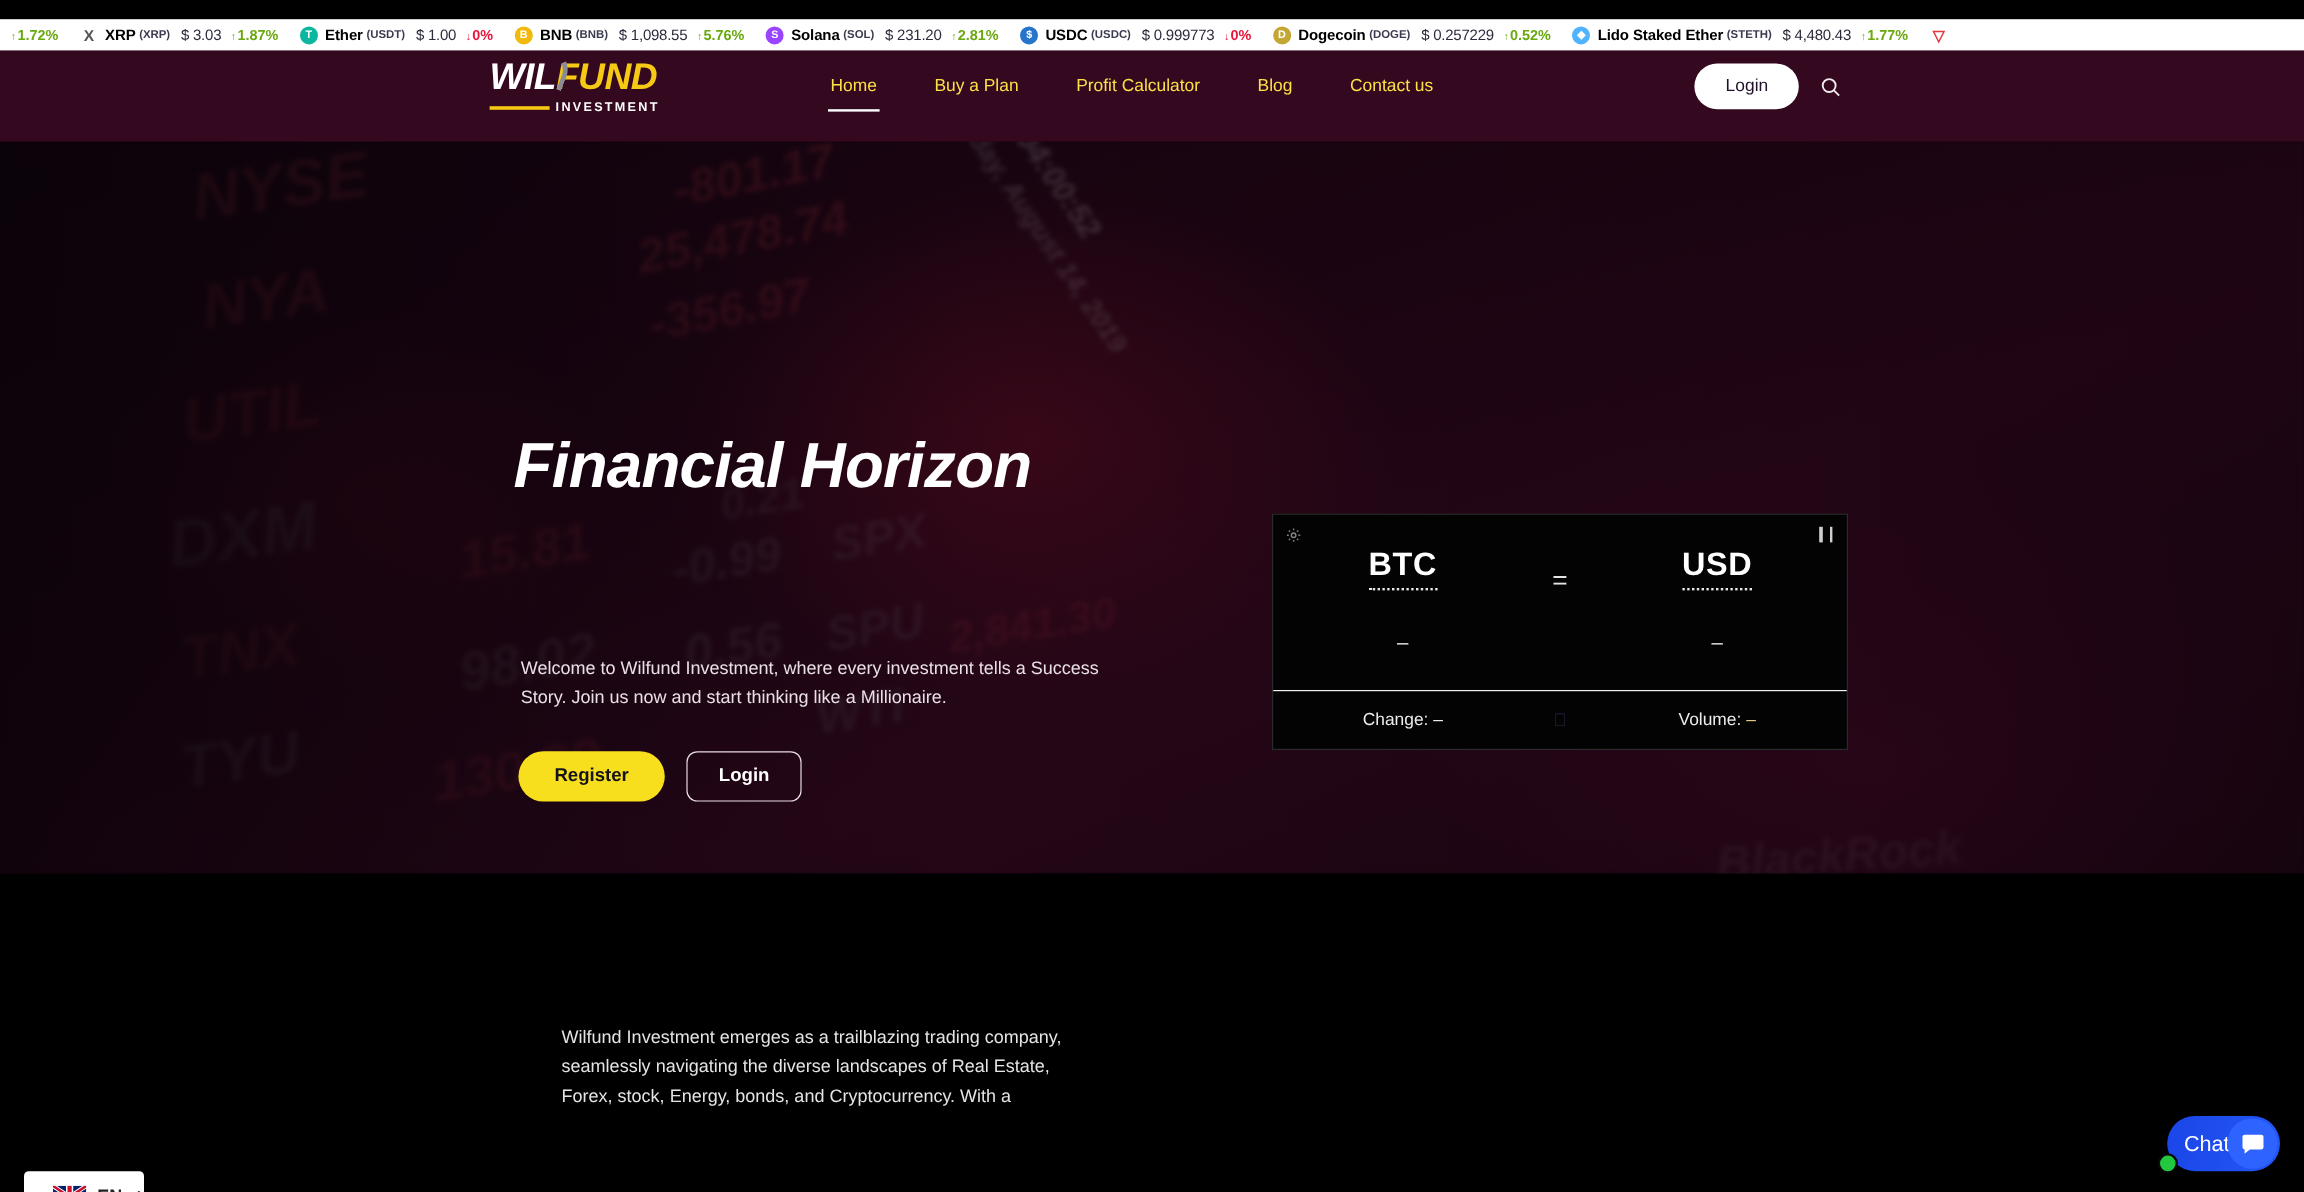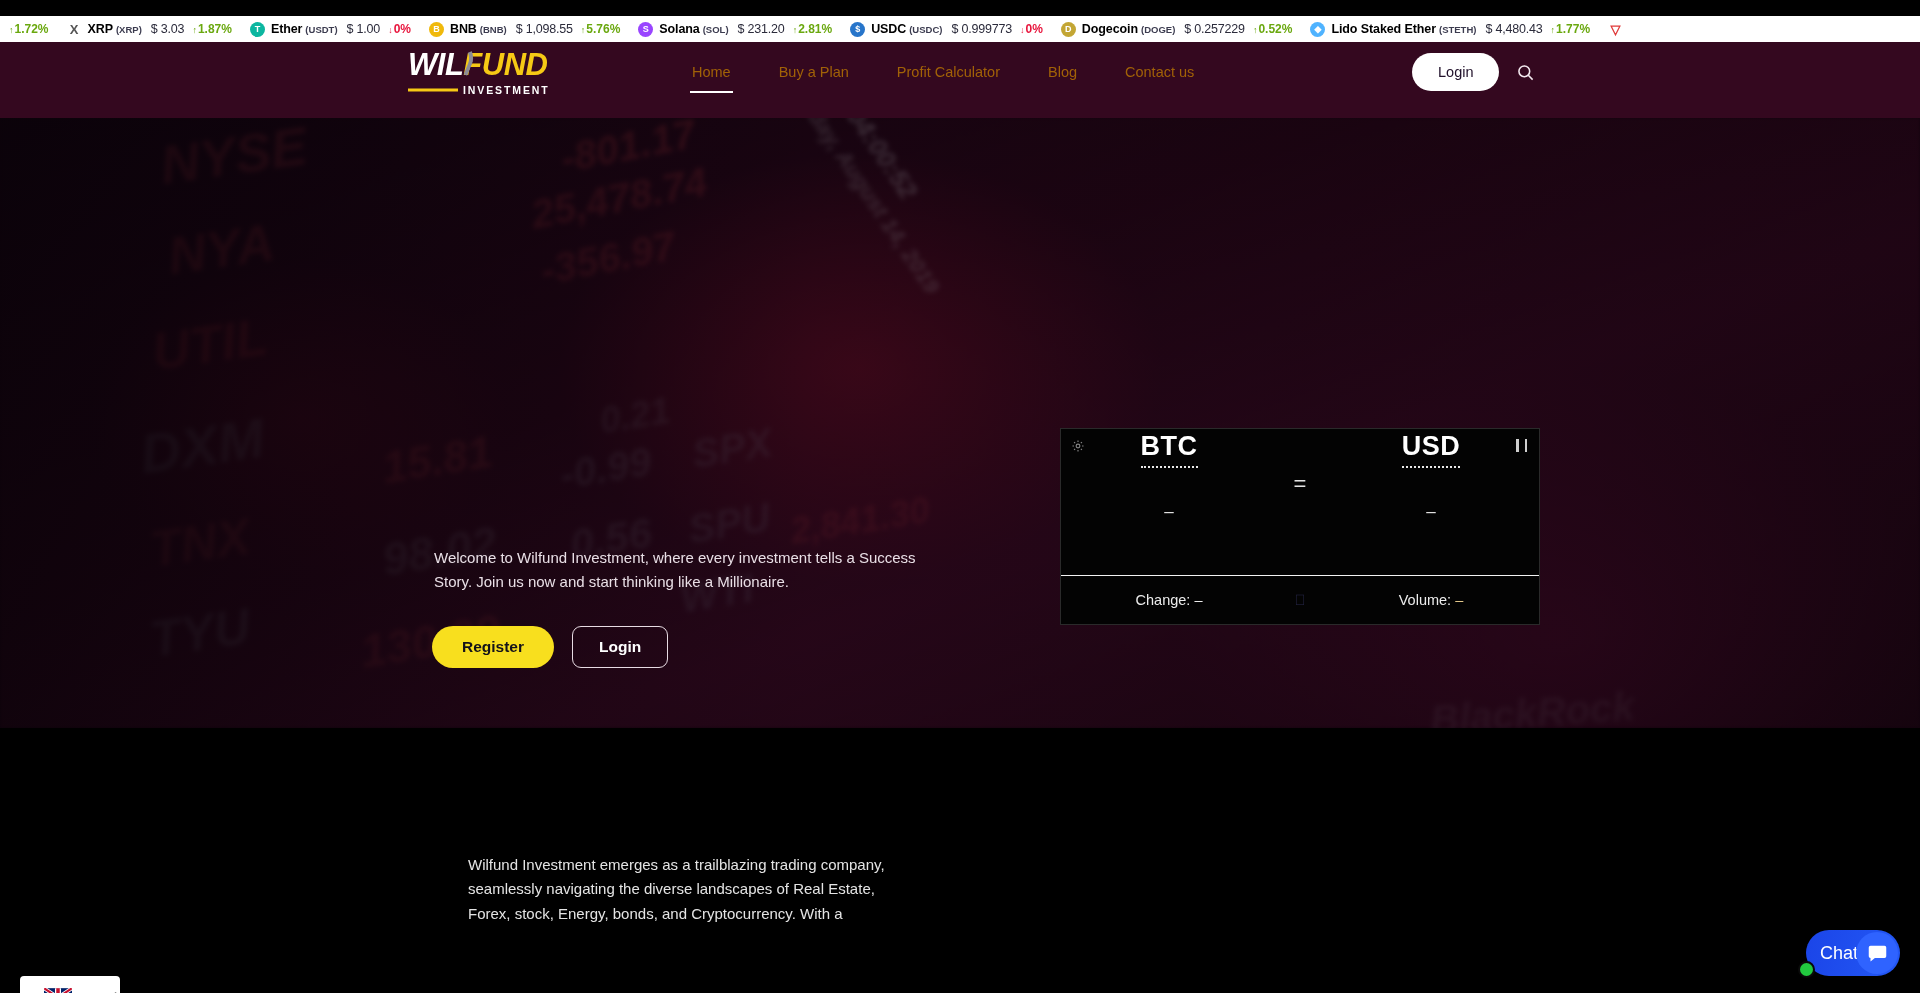--- a/index.html
+++ b/index.html
@@ -41,21 +41,21 @@
   .logo-swoosh{
     position:absolute; left:36px; top:-7px; width:30px; height:30px;
     border-right:4px solid #8b8b95; border-top:4px solid transparent;
     border-radius:0 60% 0 0; transform:rotate(22deg);
   }
   .logo-sub{ display:flex; align-items:center; margin-top:4px; }
   .logo-rule{ height:3px; width:50px; background:#f6c915; margin-right:5px; }
   .logo-sub-txt{ font-size:10.5px; font-weight:bold; letter-spacing:1.9px; color:#fff; }
 
   .main-nav{ position:absolute; left:690px; top:0; height:92px; display:flex; align-items:center; gap:44px; }
-  .nav-item{ position:relative; font-size:14.5px; color:#a16207; padding:6px 2px; cursor:pointer; }
+  .nav-item{ position:relative; font-size:14.5px; color:#fde047; padding:6px 2px; cursor:pointer; }
   .nav-item.active::after{
     content:""; position:absolute; left:0; right:0; bottom:-7px; height:2px; background:#fff;
   }
   .login-btn{
     position:absolute; left:1412px; top:50%; transform:translateY(-50%);
     background:#fff; color:#20102a; border:none; border-radius:20px;
     font-size:14.5px; padding:11px 26px; cursor:pointer; font-family:inherit;
   }
   .search-btn{
     position:absolute; left:1512px; top:50%; transform:translateY(-50%);
@@ -111,21 +111,21 @@
     background:#030303; border:1px solid #2a2a2a; display:flex; flex-direction:column;
   }
   .cv-top{ position:relative; flex:1; }
   .cv-gear{ position:absolute; left:10px; top:10px; width:14px; height:14px; cursor:pointer; opacity:.65; }
   .cv-pause{
     position:absolute; right:12px; top:10px; width:11px; height:13px; cursor:pointer;
     display:flex; justify-content:space-between;
   }
   .cv-pause i{ width:2.5px; background:#cfcfcf; display:block; }
   .cv-pair{ position:absolute; inset:0; display:flex; align-items:flex-start; }
-  .cv-side{ flex:1; padding-top:2px; display:flex; flex-direction:column; align-items:center; }
+  .cv-side{ flex:1; padding-top:26px; display:flex; flex-direction:column; align-items:center; }
   .cv-eq{ width:46px; padding-top:44px; text-align:center; font-size:22px; color:#e3e3e3; line-height:1; }
   .cv-code{
     font-size:27px; font-weight:bold; color:#fff; letter-spacing:.5px;
     padding-bottom:4px; border-bottom:2.5px dotted #e8e8e8; cursor:pointer;
   }
   .cv-val{ margin-top:34px; font-size:17px; color:#e6e6e6; }
   .cv-bottom{
     height:49px; border-top:1px solid #f2f2f2; display:flex; align-items:center;
     font-size:14.5px; color:#ececec;
   }
@@ -284,20 +284,21 @@
       <div class="hero-ghost" style="left: 688px; top: 385px; font-size: 40px; color: rgba(150, 150, 170, 0.2); transform: rotate(-9deg);">SPU</div>
       <div class="hero-ghost" style="left: 680px; top: 455px; font-size: 40px; color: rgba(150, 150, 170, 0.2); transform: rotate(-9deg);">WTI</div>
       <div class="hero-ghost" style="left: 790px; top: 385px; font-size: 36px; color: rgba(195, 60, 70, 0.24); transform: rotate(-9deg);">2,841.30</div>
       <div class="hero-ghost" style="left: 1430px; top: 575px; font-size: 40px; color: rgba(190, 170, 185, 0.16); transform: rotate(-4deg);">BlackRock</div>
     </div>
   <div class="hero-scrim"></div>
 
   <div class="hero-inner">
     <h1 class="hero-title">
       <br>
+      <span>Financial Horizon</span>
     </h1>
     <p class="hero-sub">Welcome to Wilfund Investment, where every investment tells a Success Story. Join us now and start thinking like a Millionaire.</p>
     <div class="hero-actions">
       <button class="btn-register">Register</button>
       <button class="btn-login-outline">Login</button>
     </div>
   </div>
 
   <div class="converter">
     <div class="cv-top">

